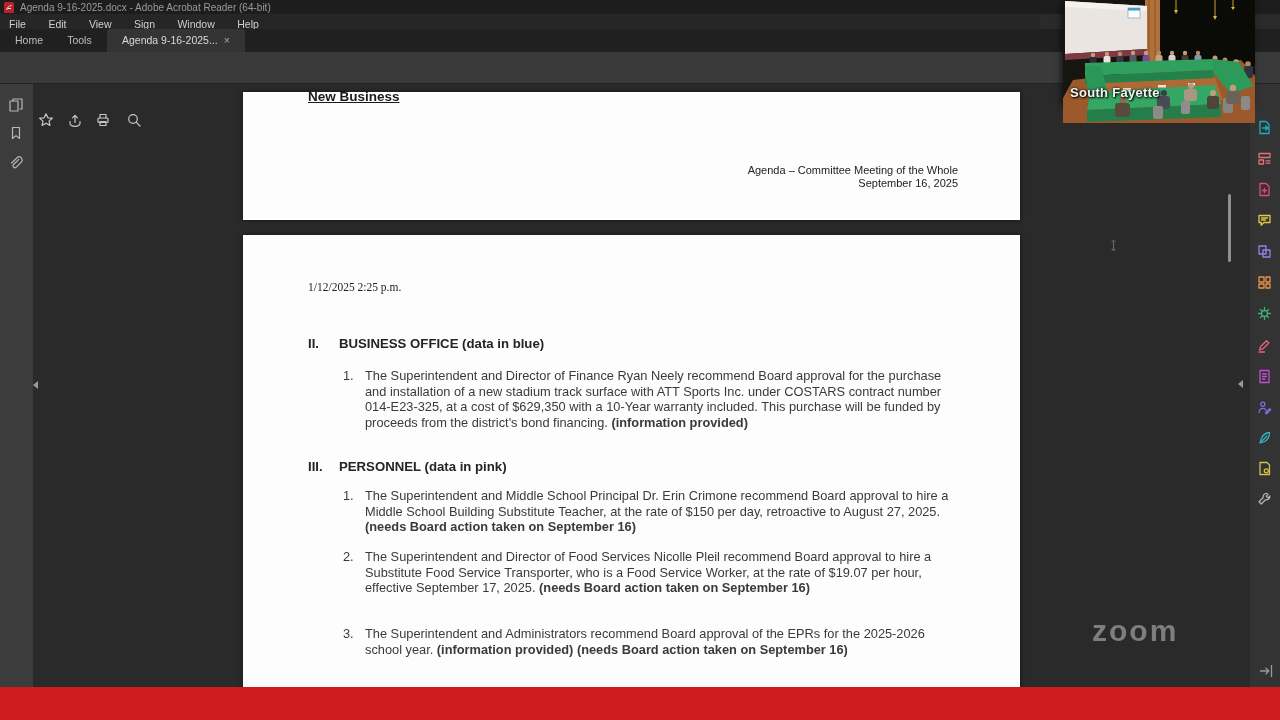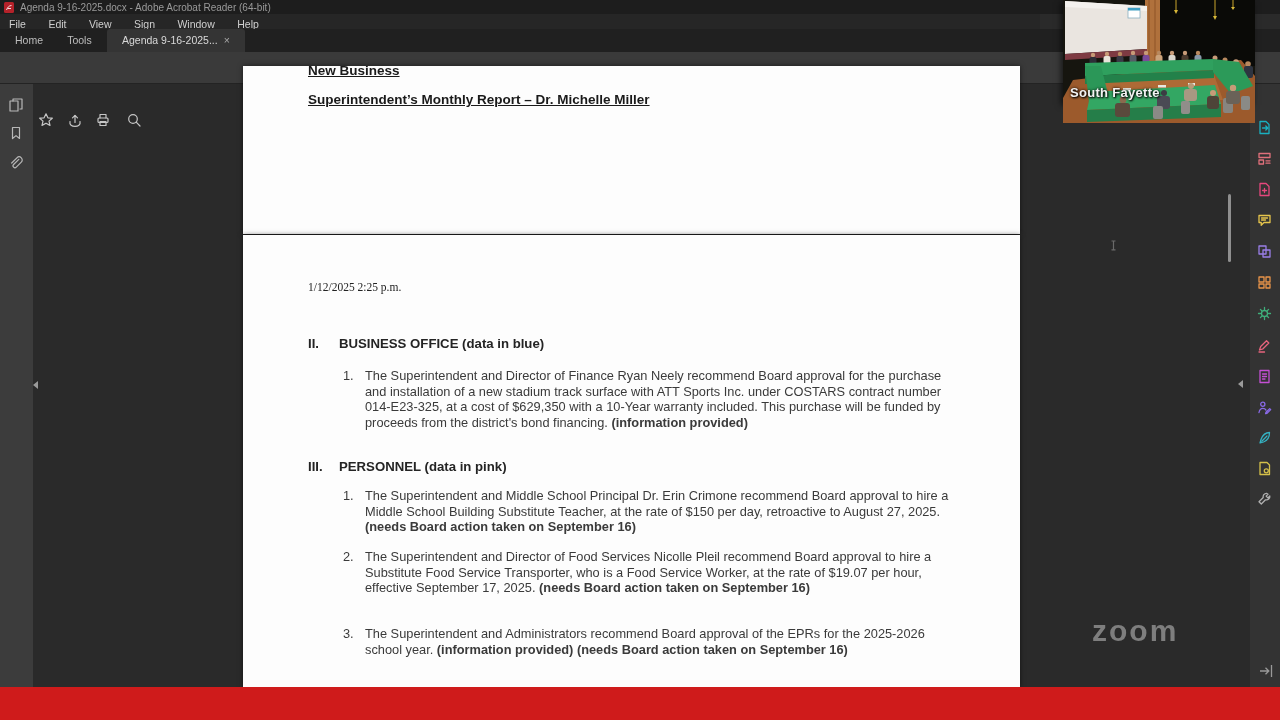--- a/index.html
+++ b/index.html
@@ -30,21 +30,21 @@
   .left-rail{left:0;top:84px;width:33px;height:603px;background:#3c3c3c}
   .right-rail{left:1250px;top:84px;width:30px;height:603px;background:#333333}
   .rail-ic{position:absolute;width:16px;height:16px}
   .rail-ic svg{stroke:#b8b8b8;fill:none;stroke-width:1.2;stroke-linecap:round;stroke-linejoin:round}
   .tool-ic{position:absolute;left:1257px;width:15px;height:15px}
   .tool-ic svg{fill:none;stroke-width:1.3;stroke-linecap:round;stroke-linejoin:round}
   .collapse{position:absolute;width:0;height:0;border-top:4px solid transparent;border-bottom:4px solid transparent;
             border-right:5px solid #9a9a9a}
   
   .page{position:absolute;left:243px;width:777px;background:#fdfdfd;box-shadow:0 0 5px rgba(0,0,0,.55);overflow:hidden}
-  .p1{top:66px;height:168px}
+  .p1{top:92px;height:128px}
   .p2{top:235px;height:452px}
   .dochead{position:absolute;left:65px;font-size:13.5px;font-weight:bold;text-decoration:underline;color:#1a1a1a;white-space:nowrap}
   .corner{position:absolute;right:62px;top:72px;text-align:right;font-size:11px;line-height:12.5px;color:#222}
   .stamp{position:absolute;left:65px;top:46px;font-family:"Liberation Serif",serif;font-size:11.5px;color:#222}
   .sec{position:absolute;font-weight:bold;font-size:13.2px;color:#242424}
   .sec .numeral{position:absolute;left:65px}
   .sec .sectitle{position:absolute;left:96px;white-space:nowrap}
   .item{position:absolute}
   .inum{position:absolute;left:100px;font-size:12.8px;color:#3a3a3a}
   .itext{position:absolute;left:122px;width:586px;font-size:12.8px;line-height:15.7px;color:#3a3a3a}
@@ -180,21 +180,24 @@
         <path d="M4.5 2.5h7v11L8 10.6l-3.5 2.9z"></path>
       </svg></span>
   <span class="rail-ic" style="left:8px;top:71px"><svg width="16" height="16">
         <path d="M10.8 4.3l-5.2 5.2a1.9 1.9 0 0 0 2.7 2.7l5-5a3.1 3.1 0 0 0-4.4-4.4L3.7 8"></path>
       </svg></span>
 </div>
 <span class="abs collapse" style="left:33px;top:381px"></span>
 
 <div class="abs page p1">
   <div class="dochead" style="top:-3px">New Business</div>
-  <div class="dochead" style="top:26px">Superintendent’s Monthly Report – Dr. Michelle Miller</div>
+  <div class="corner">
+    <div>Agenda – Committee Meeting of the Whole</div>
+    <div>September 16, 2025</div>
+  </div>
 </div>
 
 <div class="abs page p2">
   <div class="stamp">1/12/2025 2:25 p.m.</div>
 
   <div class="sec" style="top:101px">
     <span class="numeral">II.</span>
     <span class="sectitle">BUSINESS OFFICE (data in blue)</span>
   </div>
   <div class="item" style="top:133px">

